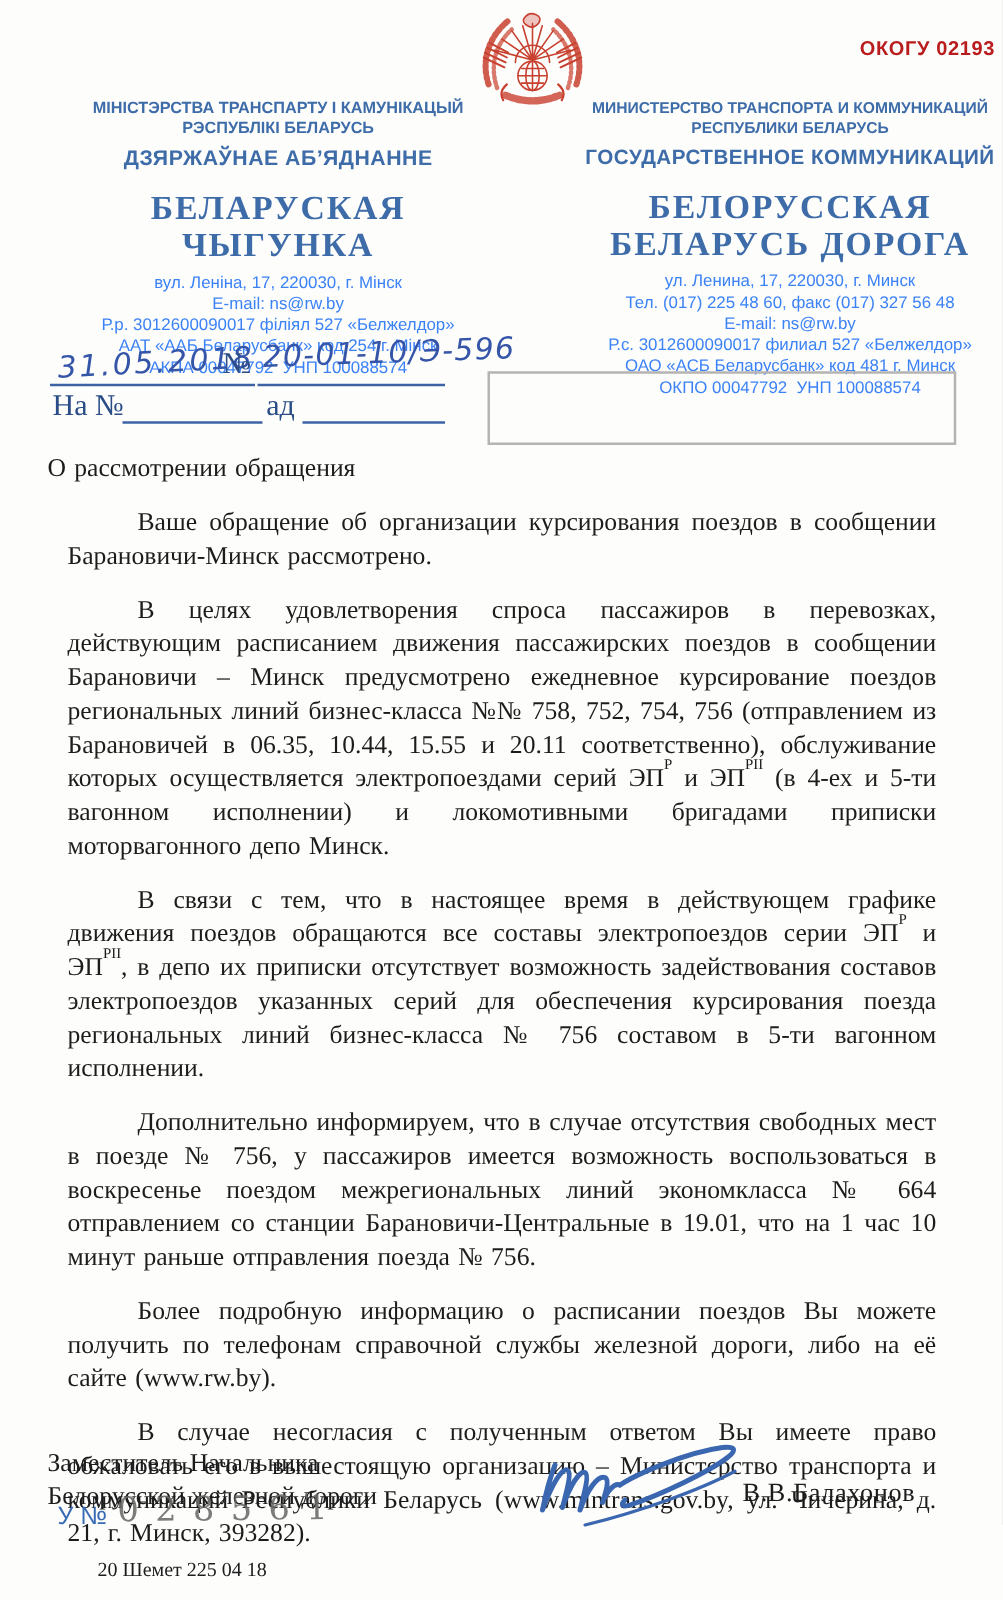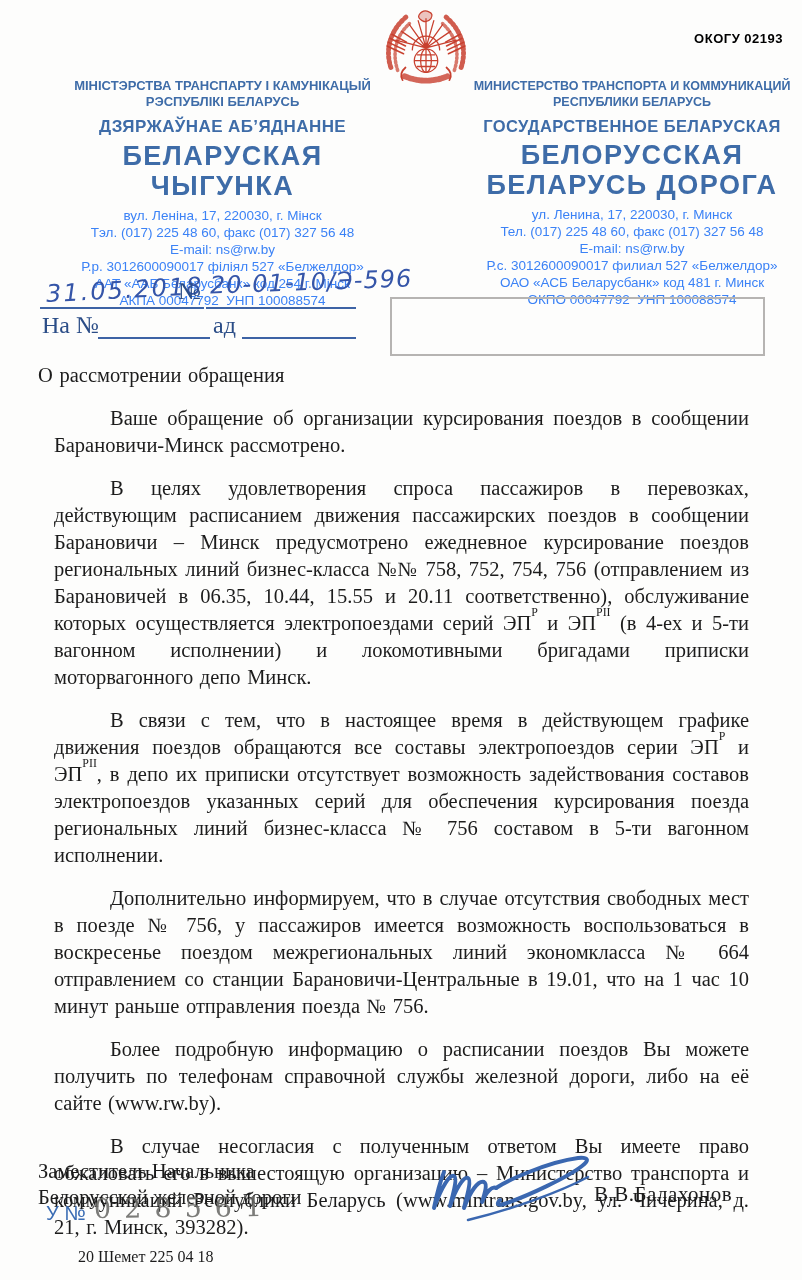--- a/index.html
+++ b/index.html
@@ -1,30 +1,30 @@
 <!DOCTYPE html>
 <html><head>
 <meta charset="utf-8">
 <style>
   html,body{margin:0;padding:0;background:#e8e8e8;}
   .page{position:relative;width:802px;height:1280px;margin:0 auto;background:#fdfdfc;overflow:hidden;
         font-family:"Liberation Serif",serif;color:#1c1c1c;}
 
   
-  .okogu{position:absolute;top:31px;right:19px;font-family:"Liberation Sans",sans-serif;
-         font-weight:bold;font-size:13px;color:#000000;letter-spacing:.5px;}
+  .okogu{position:absolute;top:31px;right:6px;font-family:"Liberation Sans",sans-serif;
+         font-weight:bold;font-size:16px;color:#b91c1c;letter-spacing:.5px;}
   .emblem{position:absolute;left:377px;top:5px;width:98px;height:82px;}
   .col{position:absolute;text-align:center;color:#3e6ca8;font-family:"Liberation Sans",sans-serif;}
   .col-left{left:40px;top:78px;width:365px;}
   .col-right{left:466px;top:78px;width:332px;}
   .ministry{font-weight:bold;font-size:13px;line-height:16px;}
   .col-right .ministry{font-size:12.5px;}
   .association{font-weight:bold;font-size:17px;margin-top:7px;letter-spacing:.4px;}
   .col-right .association{font-size:16.5px;}
-  .orgname{font-weight:bold;font-size:27px;line-height:30px;letter-spacing:1.5px;margin-top:4px;}
+  .orgname{font-weight:bold;font-size:27px;line-height:30px;letter-spacing:1.5px;margin-top:14px;font-family:Liberation Serif, serif;}
   .address{font-size:13.5px;line-height:17px;margin-top:6px;color:#3b82f6;}
 
   
   .refzone{position:absolute;left:38px;top:276px;width:740px;height:90px;}
   .hw{font-family:"DejaVu Sans",sans-serif;font-style:italic;color:#3555a8;}
   .hw-date{position:absolute;left:8px;top:0px;font-size:24px;transform:rotate(-3deg);letter-spacing:2px;}
   .hw-number{position:absolute;left:172px;top:-8px;font-size:24px;transform:rotate(-2deg);letter-spacing:1px;white-space:nowrap;}
   .u-line{position:absolute;height:0;border-bottom:2px solid #3d63a5;}
   .ul-1{left:2px;top:31px;width:164px;}
   .ul-2{left:168px;top:31px;width:150px;}
@@ -92,34 +92,33 @@
       <div>МІНІСТЭРСТВА ТРАНСПАРТУ І КАМУНІКАЦЫЙ</div>
       <div>РЭСПУБЛІКІ БЕЛАРУСЬ</div>
     </div>
     <div class="association">ДЗЯРЖАЎНАЕ АБ’ЯДНАННЕ</div>
     <div class="orgname">
       <div>БЕЛАРУСКАЯ</div>
       <div>ЧЫГУНКА</div>
     </div>
     <div class="address">
         <div>вул. Леніна, 17, 220030, г. Мінск</div>
-        <div>Тэл. (017) 225 48 60, факс (017) 327 56 48</div>
         <div>E-mail: ns@rw.by</div>
         <div>Р.р. 3012600090017 філіял 527 «Белжелдор»</div>
         <div>ААТ «ААБ Беларусбанк» код 254 г. Мінск</div>
         <div>АКПА 00047792&nbsp; УНП 100088574</div>
       </div>
   </div>
 
   <div class="col col-right">
     <div class="ministry">
       <div>МИНИСТЕРСТВО ТРАНСПОРТА И КОММУНИКАЦИЙ</div>
       <div>РЕСПУБЛИКИ БЕЛАРУСЬ</div>
     </div>
-    <div class="association">ГОСУДАРСТВЕННОЕ БЕЛАРУСКАЯ</div>
+    <div class="association">ГОСУДАРСТВЕННОЕ КОММУНИКАЦИЙ</div>
     <div class="orgname">
       <div>БЕЛОРУССКАЯ</div>
       <div>БЕЛАРУСЬ ДОРОГА</div>
     </div>
     <div class="address">
         <div>ул. Ленина, 17, 220030, г. Минск</div>
         <div>Тел. (017) 225 48 60, факс (017) 327 56 48</div>
         <div>E-mail: ns@rw.by</div>
         <div>Р.с. 3012600090017 филиал 527 «Белжелдор»</div>
         <div>ОАО «АСБ Беларусбанк» код 481 г. Минск</div>

